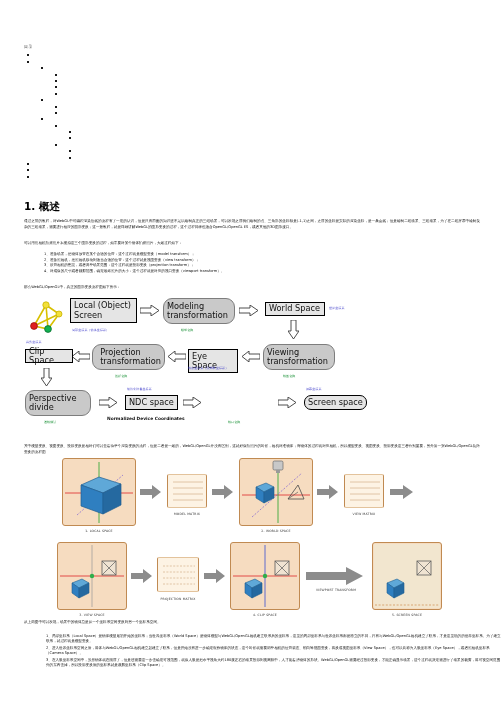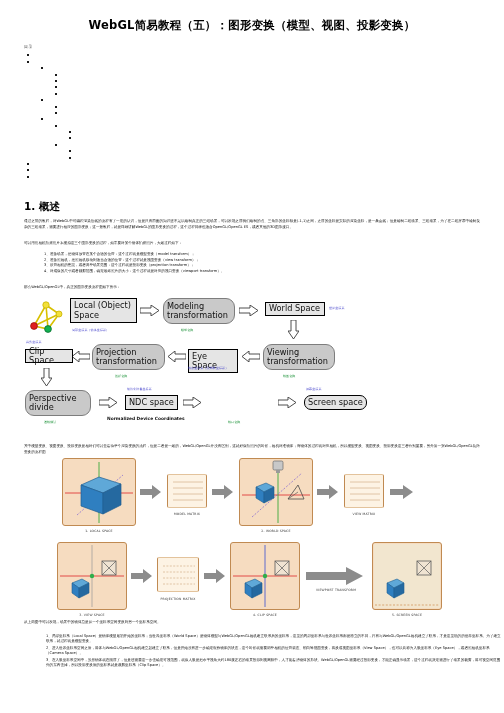--- a/index.html
+++ b/index.html
@@ -99,21 +99,20 @@
     border-top:1px solid #e3c39c;border-bottom:1px solid #e3c39c;border-radius:2px;
   }
   .garrow{position:absolute;}
   .garrow svg{display:block;}
 </style>
 </head>
 <body>
 
 <div class="page">
 
-  <div class="doc-title">WebGL简易教程（五）：图形变换（模型、视图、投影变换）</div>
 
   <div class="toc">
     <div class="toc-head">目录</div>
     <div class="toc-item lv1">1. 概述</div>
     <div class="toc-item lv1">2. 原理</div>
     <div class="toc-item lv2">2.1 模型变换</div>
     <div class="toc-item lv3">2.1.1 平移变换</div>
     <div class="toc-item lv3">2.1.2 旋转变换</div>
     <div class="toc-item lv3">2.1.3 缩放变换</div>
     <div class="toc-item lv3">2.1.4 复合变换</div>
@@ -156,21 +155,21 @@
         <circle cx="20" cy="5" r="3.2" fill="#f2e03a" stroke="#c9b400" stroke-width="0.8"></circle>
         <circle cx="33" cy="14" r="3.0" fill="#f2e03a" stroke="#c9b400" stroke-width="0.8"></circle>
         <circle cx="8" cy="26" r="3.4" fill="#e02020" stroke="#a01010" stroke-width="0.8"></circle>
         <circle cx="22" cy="29" r="3.4" fill="#12b050" stroke="#0a7030" stroke-width="0.8"></circle>
       </svg>
     </div>
 
     <div class="node yellow" style="left:46px;top:2px;width:67px;height:25px;">
       <span style="display:block;">
         <span>Local (Object)</span><br>
-        <span>Space</span>
+        <span>Screen</span>
       </span>
     </div>
     <div class="cap-blue" style="left:48px;top:32px;">局部坐标系（物体坐标系）</div>
 
     <div class="arw" style="left:116px;top:9px;">
       <svg width="20" height="11" viewBox="0 0 20 11">
         <polygon points="0,3 11,3 11,0 19,5.5 11,11 11,8 0,8" fill="#ffffff" stroke="#3a3a3a" stroke-width="0.9"></polygon>
       </svg>
     </div>
 
@@ -217,21 +216,21 @@
       <span>Eye Space</span>
     </div>
     <div class="cap-blue" style="left:164px;top:70px;">视点坐标系（照相机坐标系）</div>
 
     <div class="arw" style="left:144px;top:55px;">
       <svg width="18" height="11" viewBox="0 0 18 11">
         <polygon points="18,3 7,3 7,0 0,5.5 7,11 7,8 18,8" fill="#ffffff" stroke="#3a3a3a" stroke-width="0.9"></polygon>
       </svg>
     </div>
 
-    <div class="node gray" style="left:68px;top:48px;width:73px;height:26px;">
+    <div class="node gray" style="left:68px;top:48px;width:73px;height:26px;justify-content:flex-end;">
       <span style="display:block;">
         <span>Projection</span><br>
         <span>transformation</span>
       </span>
     </div>
     <div class="cap-green" style="left:91px;top:78px;">投影变换</div>
 
     <div class="arw" style="left:48px;top:55px;">
       <svg width="18" height="11" viewBox="0 0 18 11">
         <polygon points="18,3 7,3 7,0 0,5.5 7,11 7,8 18,8" fill="#ffffff" stroke="#3a3a3a" stroke-width="0.9"></polygon>

